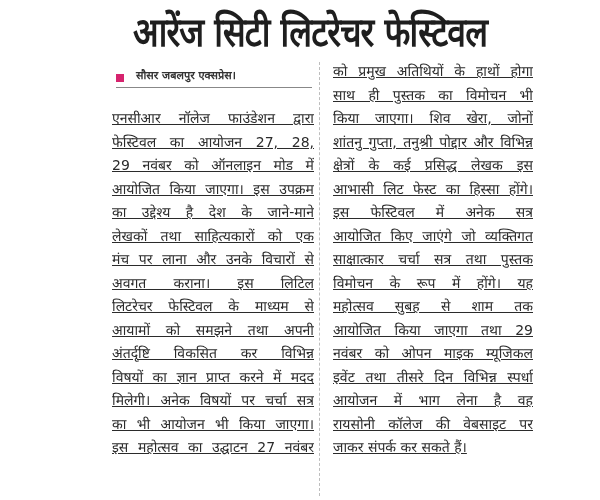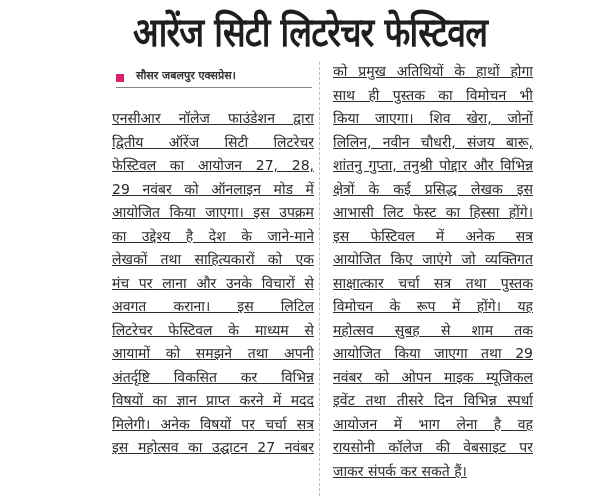--- a/index.html
+++ b/index.html
@@ -33,41 +33,40 @@
 <div class="byline">
   <span class="bullet"></span>
   <span class="byline-text">सौसर जबलपुर एक्सप्रेस।</span>
 </div>
 <div class="byline-rule"></div>
 
 <div class="col-divider"></div>
 
 <div class="col col-left">
   <span class="line">एनसीआर नॉलेज फाउंडेशन द्वारा</span>
-  <span class="line">द्वितीय ऑरेंज सिटी लिटरेचर</span>
   <span class="line">फेस्टिवल का आयोजन 27, 28,</span>
   <span class="line">29 नवंबर को ऑनलाइन मोड में</span>
   <span class="line">आयोजित किया जाएगा। इस उपक्रम</span>
   <span class="line">का उद्देश्य है देश के जाने-माने</span>
   <span class="line">लेखकों तथा साहित्यकारों को एक</span>
   <span class="line">मंच पर लाना और उनके विचारों से</span>
   <span class="line">अवगत कराना। इस लिटिल</span>
   <span class="line">लिटरेचर फेस्टिवल के माध्यम से</span>
   <span class="line">आयामों को समझने तथा अपनी</span>
   <span class="line">अंतर्दृष्टि विकसित कर विभिन्न</span>
   <span class="line">विषयों का ज्ञान प्राप्त करने में मदद</span>
   <span class="line">मिलेगी। अनेक विषयों पर चर्चा सत्र</span>
+  <span class="line">का भी आयोजन भी किया जाएगा।</span>
   <span class="line">इस महोत्सव का उद्घाटन 27 नवंबर</span>
 </div>
 
 <div class="col col-right">
   <span class="line">को प्रमुख अतिथियों के हाथों होगा</span>
   <span class="line">साथ ही पुस्तक का विमोचन भी</span>
   <span class="line">किया जाएगा। शिव खेरा, जोनों</span>
-  <span class="line">लिलिन, नवीन चौधरी, संजय बारू,</span>
   <span class="line">शांतनु गुप्ता, तनुश्री पोद्दार और विभिन्न</span>
   <span class="line">क्षेत्रों के कई प्रसिद्ध लेखक इस</span>
   <span class="line">आभासी लिट फेस्ट का हिस्सा होंगे।</span>
   <span class="line">इस फेस्टिवल में अनेक सत्र</span>
   <span class="line">आयोजित किए जाएंगे जो व्यक्तिगत</span>
   <span class="line">साक्षात्कार चर्चा सत्र तथा पुस्तक</span>
   <span class="line">विमोचन के रूप में होंगे। यह</span>
   <span class="line">महोत्सव सुबह से शाम तक</span>
   <span class="line">आयोजित किया जाएगा तथा 29</span>
   <span class="line">नवंबर को ओपन माइक म्यूजिकल</span>

